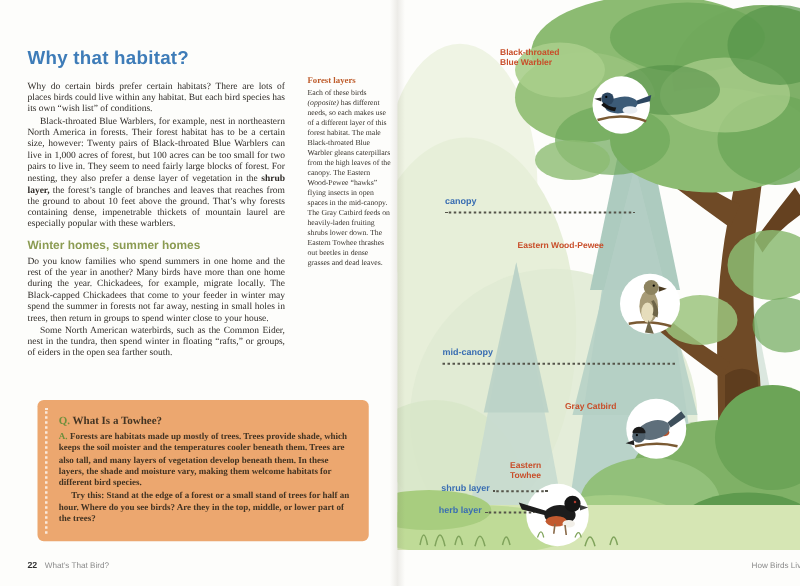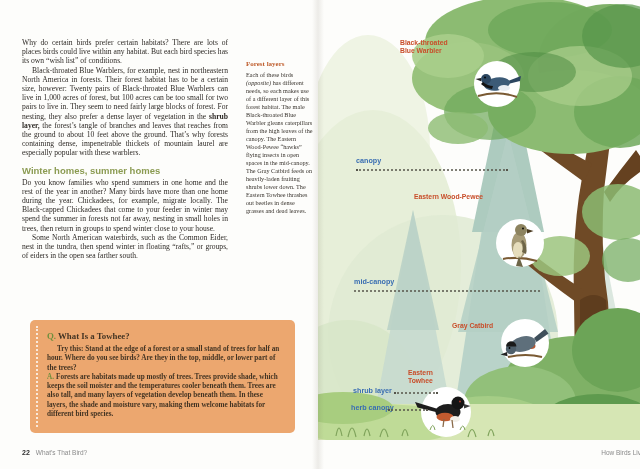--- a/index.html
+++ b/index.html
@@ -83,36 +83,37 @@
   .rp-footer { position:absolute; right:22px; bottom:13px; font-size:6.5px; color:#8a8a8a; z-index:4; }
   .rp-footer .pgnum { color:#2f2f2f; font-weight:bold; font-size:7px; }
 </style>
 </head>
 <body>
 
 <div class="spread">
 
   <div class="left-page">
     <div class="main-col">
+      <div class="page-title">Why that habitat?</div>
       <p class="body-par">Why do certain birds prefer certain habitats? There are lots of places birds could live within any habitat. But each bird species has its own “wish list” of conditions.</p>
       <p class="body-par indent"><span>Black-throated Blue Warblers, for example, nest in northeastern North America in forests. Their forest habitat has to be a certain size, however: Twenty pairs of Black-throated Blue Warblers can live in 1,000 acres of forest, but 100 acres can be too small for two pairs to live in. They seem to need fairly large blocks of forest. For nesting, they also prefer a dense layer of vegetation in the </span><b>shrub layer,</b><span> the forest’s tangle of branches and leaves that reaches from the ground to about 10 feet above the ground. That’s why forests containing dense, impenetrable thickets of mountain laurel are especially popular with these warblers.</span></p>
       <div class="sub-heading">Winter homes, summer homes</div>
       <p class="body-par">Do you know families who spend summers in one home and the rest of the year in another? Many birds have more than one home during the year. Chickadees, for example, migrate locally. The Black-capped Chickadees that come to your feeder in winter may spend the summer in forests not far away, nesting in small holes in trees, then return in groups to spend winter close to your house.</p>
       <p class="body-par indent">Some North American waterbirds, such as the Common Eider, nest in the tundra, then spend winter in floating “rafts,” or groups, of eiders in the open sea farther south.</p>
     </div>
 
     <div class="sidebar">
       <div class="sidebar-title">Forest layers</div>
       <p class="sidebar-body"><span>Each of these birds </span><i>(opposite)</i><span> has different needs, so each makes use of a different layer of this forest habitat. The male Black-throated Blue Warbler gleans caterpillars from the high leaves of the canopy. The Eastern Wood-Pewee “hawks” flying insects in open spaces in the mid-canopy. The Gray Catbird feeds on heavily-laden fruiting shrubs lower down. The Eastern Towhee thrashes out beetles in dense grasses and dead leaves.</span></p>
     </div>
 
     <div class="qa-box">
       <div class="qa-question"><span class="qa-label">Q.</span><span>What Is a Towhee?</span></div>
+      <p class="qa-body"><span class="qa-label">A.</span><span>Forests are habitats made up mostly of trees. Trees provide shade, which keeps the soil moister and the temperatures cooler beneath them. Trees are also tall, and many layers of vegetation develop beneath them. In these layers, the shade and moisture vary, making them welcome habitats for different bird species.</span></p>
       <p class="qa-body qa-try"><b>Try this:</b><span> Stand at the edge of a forest or a small stand of trees for half an hour. Where do you see birds? Are they in the top, middle, or lower part of the trees?</span></p>
-      <p class="qa-body"><span class="qa-label">A.</span><span>Forests are habitats made up mostly of trees. Trees provide shade, which keeps the soil moister and the temperatures cooler beneath them. Trees are also tall, and many layers of vegetation develop beneath them. In these layers, the shade and moisture vary, making them welcome habitats for different bird species.</span></p>
     </div>
 
     <div class="footer footer-left">
       <span class="pgnum">22</span><span class="gap"></span><span>What’s That Bird?</span>
     </div>
   </div>
 
   <div class="spine"></div>
 
   <div class="right-page">
@@ -245,20 +246,20 @@
     <div class="bird-label" style="left:134px; top:322px;">Gray Catbird</div>
 
     <div class="bird-label" style="left:90px; top:369px;">
       <div>Eastern</div>
       <div>Towhee</div>
     </div>
 
     <div class="layer-label" style="left:35px; top:387px;">shrub layer</div>
     <div class="dotline" style="left:76px; top:392px; width:44px;"></div>
 
-    <div class="layer-label" style="left:33px; top:404px;">herb canopy</div>
+    <div class="layer-label" style="left:33px; top:404px;">herb layer</div>
     <div class="dotline" style="left:70px; top:409px; width:40px;"></div>
 
     <div class="rp-footer">
       <span>How Birds Live</span>&nbsp;&nbsp;<span class="pgnum">23</span>
     </div>
   </div>
 </div>
 
 </body></html>

